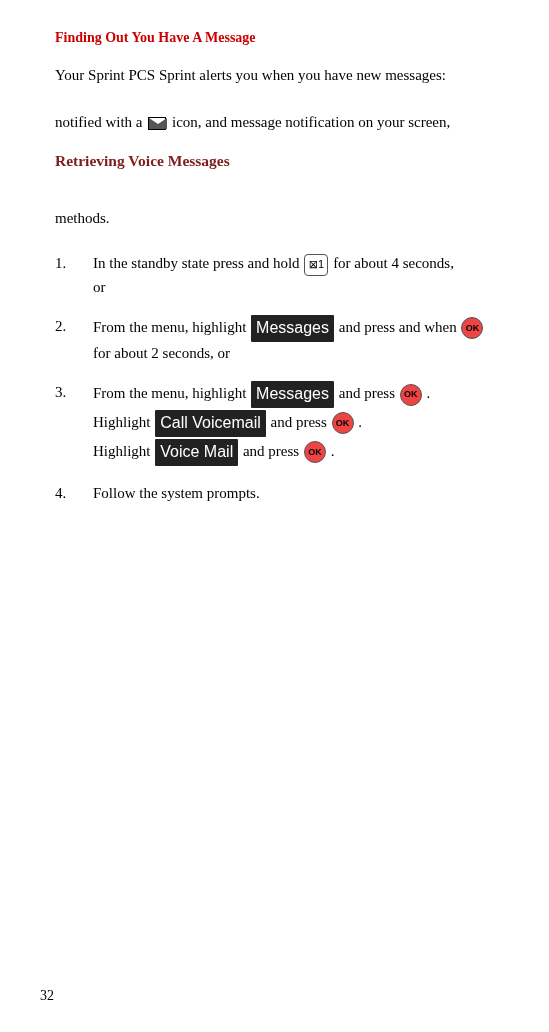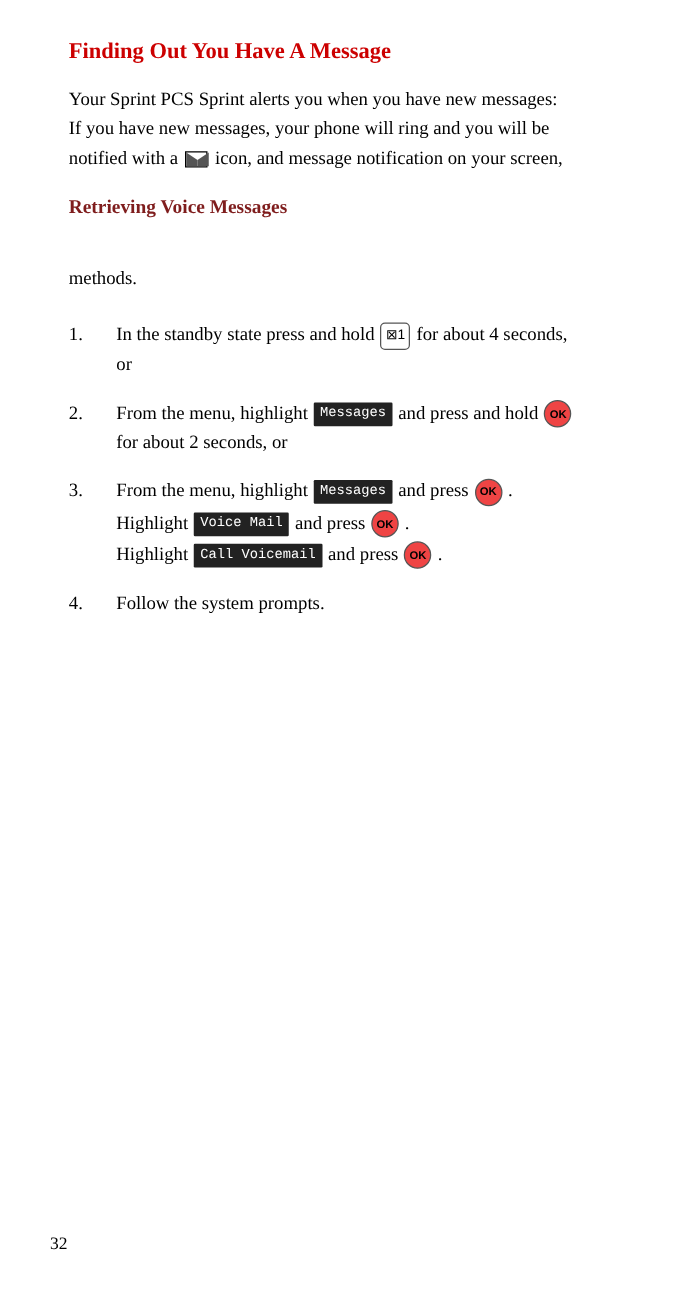--- a/index.html
+++ b/index.html
@@ -14,21 +14,21 @@
       background: #ffffff;
       font-family: Times New Roman, Times, serif;
       font-size: 15px;
       color: #000000;
       padding: 30px 40px 30px 55px;
     }
 
     .page-title {
       color: #cc0000;
       font-weight: bold;
-      font-size: 18px;
+      font-size: 14px;
       margin-bottom: 18px;
     }
 
     .section-title {
       color: #7f1d1d;
       font-weight: bold;
       font-size: 15.5px;
       margin-bottom: 14px;
     }
 
@@ -121,22 +121,22 @@
       margin: 0 1px;
       background: #fff;
       line-height: 1;
     }
 
     .highlight-box {
       display: inline-block;
       background: #222;
       color: #fff;
       padding: 1px 5px;
-      font-size: 11px;
-      font-family: Liberation Mono, monospace;
+      font-size: 16px;
+      font-family: Liberation Sans, sans-serif;
       vertical-align: middle;
       margin: 0 1px;
       border-radius: 1px;
     }
 
     .page-num {
       position: fixed;
       bottom: 28px;
       left: 40px;
       font-size: 14px;
@@ -146,21 +146,21 @@
       margin-top: 2px;
     }
   </style>
 </head>
 <body>
 
 <h1 class="page-title">Finding Out You Have A Message</h1>
 
 <p class="paragraph">
   <span>Your Sprint PCS Sprint alerts you when you have new messages:</span><br>
-  <span>If you have new messages, your phone will ring and you will be</span><br>
+  <br>
   <span>notified with a</span>
   <span class="envelope-icon"></span>
   <span>icon, and message notification on your screen,</span><br>
 </p>
 
 <div class="section-gap"></div>
 
 <h2 class="section-title">Retrieving Voice Messages</h2>
 
 <p class="intro-paragraph">
@@ -178,45 +178,45 @@
       <span>for about 4 seconds,</span><br>
       <span>or</span>
     </div>
   </li>
 
   <li class="list-item">
     <span class="list-num">2.</span>
     <div class="list-content">
       <span>From the menu, highlight</span>
       <span class="highlight-box">Messages</span>
-      <span>and press and hold</span>
+      <span>and press and when</span>
       <span class="key-btn" style="font-size: 9px; font-weight: bold;">OK</span>
       <br>
       <span>for about 2 seconds, or</span>
     </div>
   </li>
 
   <li class="list-item">
     <span class="list-num">3.</span>
     <div class="list-content">
       <span>From the menu, highlight</span>
       <span class="highlight-box">Messages</span>
       <span>and press</span>
       <span class="key-btn" style="font-size: 9px; font-weight: bold;">OK</span>
       <span>.</span>
       <div class="sub-lines">
         <span>Highlight</span>
-        <span class="highlight-box">Voice Mail</span>
+        <span class="highlight-box">Call Voicemail</span>
         <span>and press</span>
         <span class="key-btn" style="font-size: 9px; font-weight: bold;">OK</span>
         <span>.</span>
       </div>
       <div class="sub-lines">
         <span>Highlight</span>
-        <span class="highlight-box">Call Voicemail</span>
+        <span class="highlight-box">Voice Mail</span>
         <span>and press</span>
         <span class="key-btn" style="font-size: 9px; font-weight: bold;">OK</span>
         <span>.</span>
       </div>
     </div>
   </li>
 
   <li class="list-item">
     <span class="list-num">4.</span>
     <div class="list-content">

